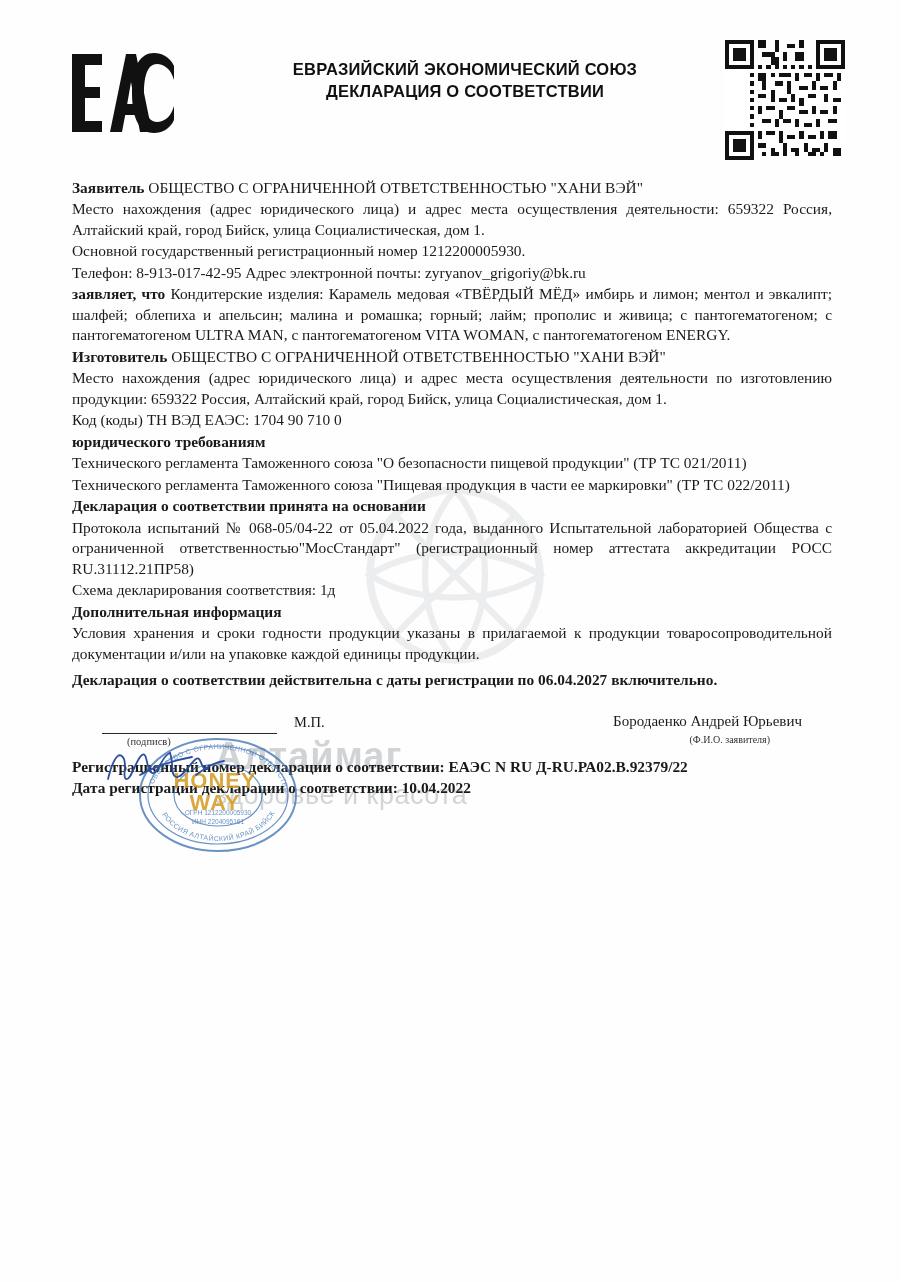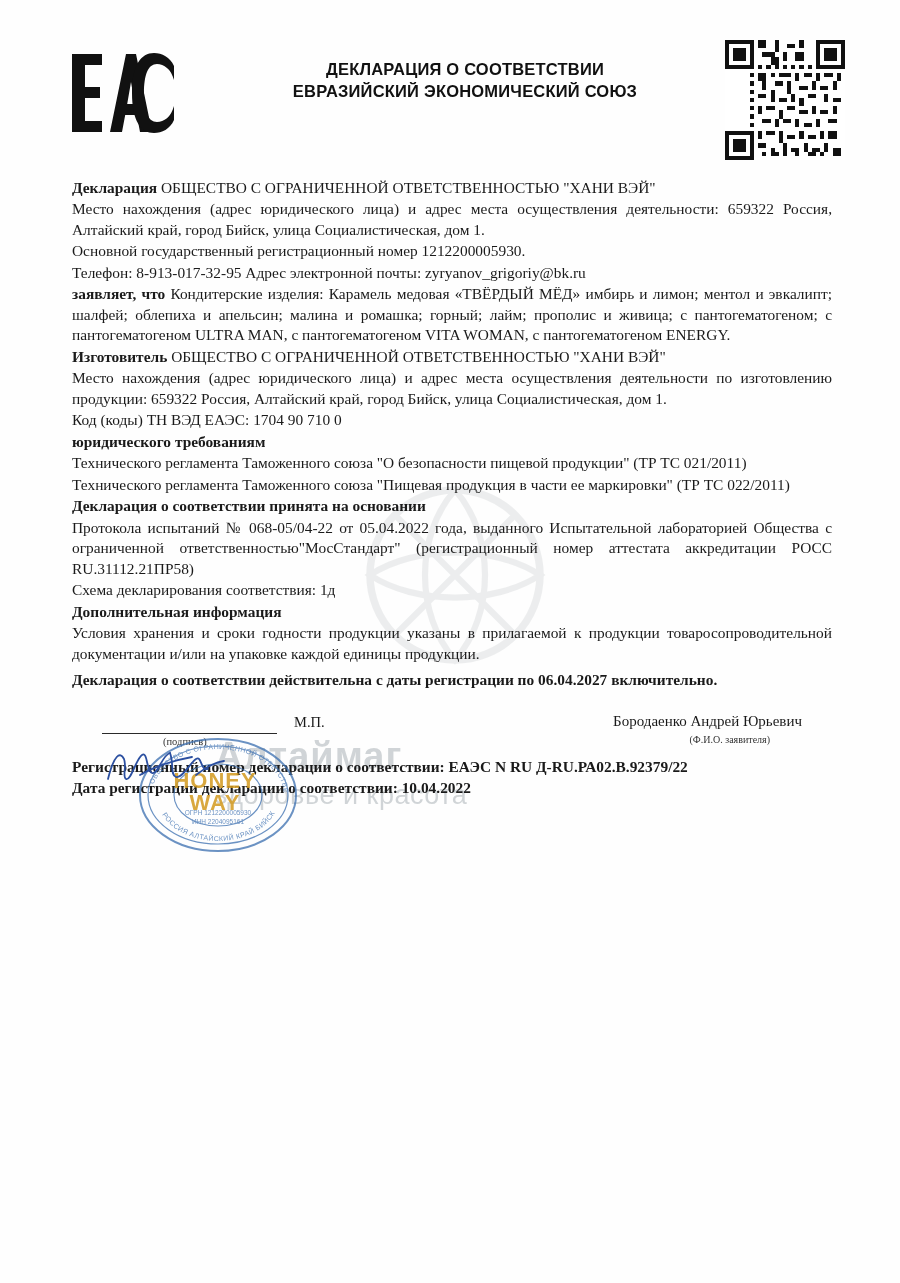--- a/index.html
+++ b/index.html
@@ -89,21 +89,20 @@
     top: 22px;
     width: 175px;
     border-bottom: 1px solid #2a2a2a;
   }
   .sig-caption {
     position: absolute;
     left: 55px;
     top: 24px;
     font-size: 10.5px;
     color: #333;
-    margin-left: 36px;
   }
   .mp {
     position: absolute;
     left: 222px;
     top: 2px;
     font-size: 14.5px;
     text-align: center;
   }
   .sig-name {
     position: absolute;
@@ -198,22 +197,22 @@
           <path d="M2 6 h30 v11 H15 v22 h15 v11 H15 v23 h17 v11 H2 z"></path>
 
           <path d="M40 84 L56 6 h10 l16 78 H70 l-3.2-17 H55.2 L52 84 z M57.2 56 h7.6 L61 34 z"></path>
 
           <path d="M104 18 c-4-9 -12-13 -20-13 -13 0 -22 12 -22 40 0 28 9 40 22 40 8 0 16-4 20-13 v-14 c-3 11 -10 16 -17 16 -9 0 -13-11 -13-29 0-18 4-29 13-29 7 0 14 5 17 16 z"></path>
         </g>
       </svg>
     </div>
 
     <div class="header-titles">
+      <div>ЕВРАЗИЙСКИЙ ЭКОНОМИЧЕСКИЙ СОЮЗ</div>
       <div>ДЕКЛАРАЦИЯ О СООТВЕТСТВИИ</div>
-      <div>ЕВРАЗИЙСКИЙ ЭКОНОМИЧЕСКИЙ СОЮЗ</div>
     </div>
 
     <div class="qr">
       <svg width="120" height="120" viewBox="0 0 29 29" shape-rendering="crispEdges" xmlns="http://www.w3.org/2000/svg">
         <rect width="29" height="29" fill="#fff"></rect>
         <g fill="#111">
 
           <rect x="0" y="0" width="7" height="1"></rect>
             <rect x="0" y="6" width="7" height="1"></rect>
           <rect x="0" y="0" width="1" height="7"></rect>
@@ -329,27 +328,27 @@
   </div>
 
   <div class="wm-text">
     <span>Алтаймаг</span>
     <small>здоровье и красота</small>
   </div>
 
   <div class="doc-body">
 
     <p class="just">
-      <span class="b">Декларация</span>
+      <span class="b">Заявитель</span>
       <span>ОБЩЕСТВО С ОГРАНИЧЕННОЙ ОТВЕТСТВЕННОСТЬЮ "ХАНИ ВЭЙ"</span>
     </p>
 
     <p class="just">Место нахождения (адрес юридического лица) и адрес места осуществления деятельности: 659322 Россия, Алтайский край, город Бийск, улица Социалистическая, дом 1.</p>
     <p>Основной государственный регистрационный номер 1212200005930.</p>
-    <p>Телефон: 8-913-017-32-95 Адрес электронной почты: zyryanov_grigoriy@bk.ru</p>
+    <p>Телефон: 8-913-017-42-95 Адрес электронной почты: zyryanov_grigoriy@bk.ru</p>
 
 
     <p class="just">
       <span class="b">заявляет, что</span>
       <span>Кондитерские изделия: Карамель медовая «ТВЁРДЫЙ МЁД» имбирь и лимон; ментол и эвкалипт; шалфей; облепиха и апельсин; малина и ромашка; горный; лайм; прополис и живица; с пантогематогеном; с пантогематогеном ULTRA MAN, с пантогематогеном VITA WOMAN, с пантогематогеном ENERGY.</span>
     </p>
 
     <p>
       <span class="b">Изготовитель</span>
       <span>ОБЩЕСТВО С ОГРАНИЧЕННОЙ ОТВЕТСТВЕННОСТЬЮ "ХАНИ ВЭЙ"</span>

